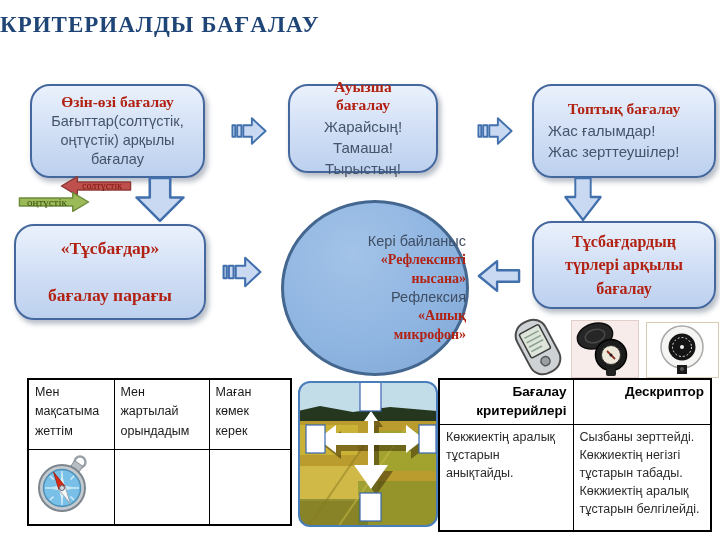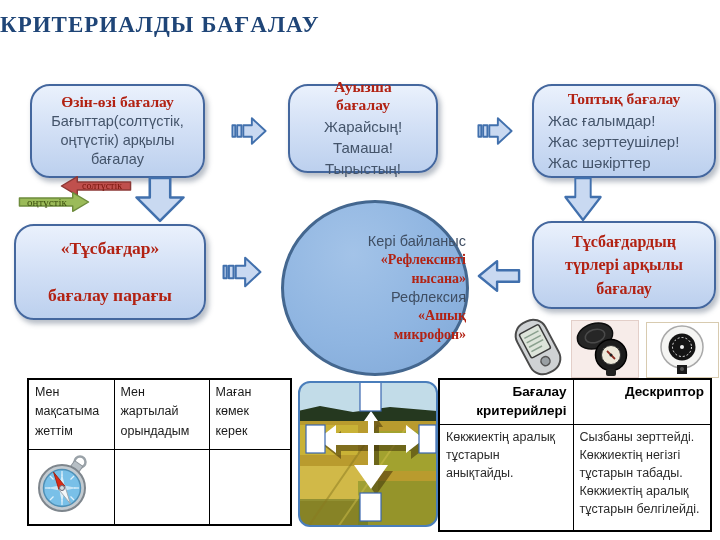--- a/index.html
+++ b/index.html
@@ -101,21 +101,20 @@
         <rect x="6.5" y="11" width="4.5" height="12"></rect>
         <path d="M13,11 H22 V3.5 L36.5,17 L22,30.5 V23 H13 z"></path>
       </g>
     </svg>
   </div>
 
   <div id="box-group" class="abs box" style="left:532px;top:84px;width:184px;height:94px;">
     <div class="h">Топтық бағалау</div>
     <div class="l">Жас ғалымдар!</div>
     <div class="l">Жас зерттеушілер!</div>
-    <div class="l">Жас шәкірттер</div>
   </div>
 
   <div id="tag-north" class="tag" style="left:60px;top:175px;width:72px;height:22px;">
     <svg width="72" height="22" viewBox="0 0 100 30">
       <polygon points="2,15 24,2 24,9.5 98,9.5 98,20.5 24,20.5 24,28" fill="#C0504D" stroke="#8C3836" stroke-width="2" stroke-linejoin="round"></polygon>
     </svg>
     <span>солтүстік</span>
   </div>
   <div id="tag-south" class="tag" style="left:18px;top:191px;width:72px;height:22px;">
     <svg width="72" height="22" viewBox="0 0 100 30">

